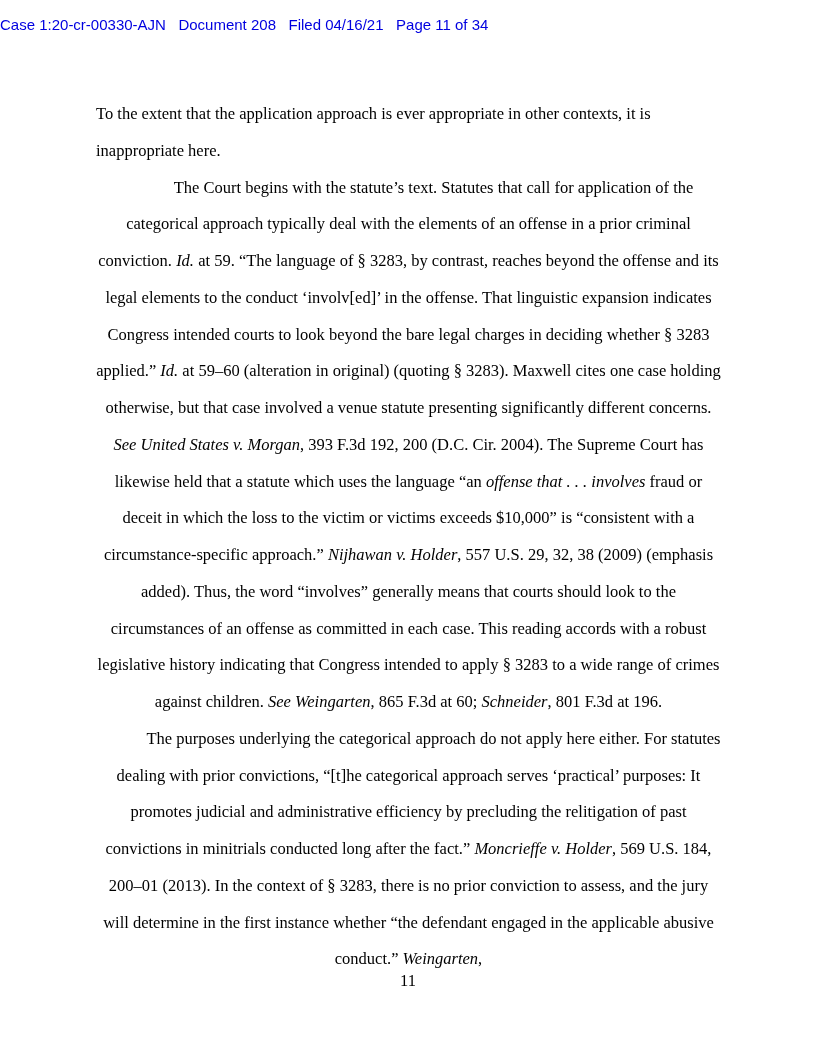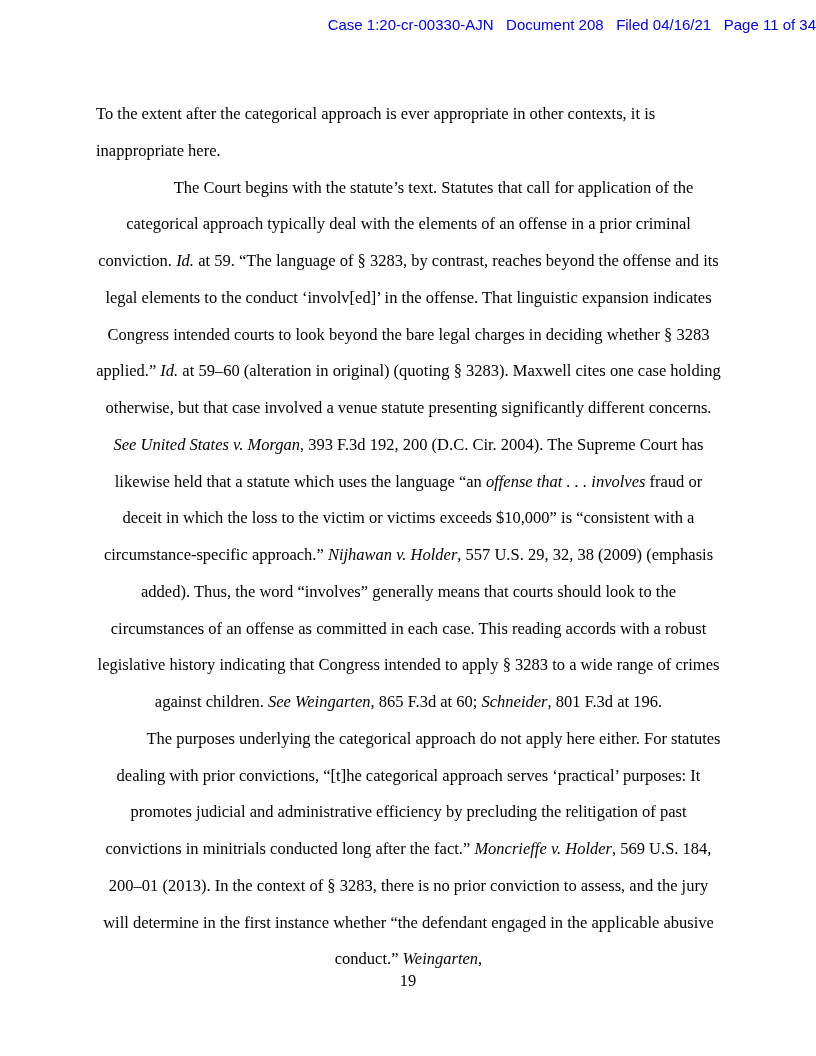--- a/index.html
+++ b/index.html
@@ -14,21 +14,21 @@
     background: #ffffff;
     font-family: "Liberation Serif", serif;
     color: #000000;
     overflow: hidden;
   }
   .ecf-stamp {
     position: absolute;
     top: 16px;
     left: 0;
     width: 100%;
-    text-align: right;
+    text-align: left;
     font-family: "Liberation Sans", sans-serif;
     font-size: 15px;
     white-space: pre;
   }
   .doc-body {
     position: absolute;
     top: 96px;
     left: 96px;
     width: 625px;
   }
@@ -51,19 +51,19 @@
     font-size: 16.5px;
   }
 </style>
 </head>
 <body>
 
 <div class="page" style="color: rgb(0, 0, 0);">
   <div class="ecf-stamp" style="color: rgb(0, 0, 224);">Case 1:20-cr-00330-AJN   Document 208   Filed 04/16/21   Page 11 of 34</div>
 
   <div class="doc-body">
-      <p class="para"><span>To the extent after the categorical approach is ever appropriate in other contexts, it is inappropriate here.</span></p>
+      <p class="para"><span>To the extent that the application approach is ever appropriate in other contexts, it is inappropriate here.</span></p>
       <p class="para indent"><span>The Court begins with the statute’s text.  Statutes that call for application of the categorical approach typically deal with the elements of an offense in a prior criminal conviction.  </span><i>Id.</i><span> at 59.  “The language of § 3283, by contrast, reaches beyond the offense and its legal elements to the conduct ‘involv[ed]’ in the offense.  That linguistic expansion indicates Congress intended courts to look beyond the bare legal charges in deciding whether § 3283 applied.”  </span><i>Id.</i><span> at 59–60 (alteration in original) (quoting § 3283).  Maxwell cites one case holding otherwise, but that case involved a venue statute presenting significantly different concerns.  </span><i>See United States v. Morgan</i><span>, 393 F.3d 192, 200 (D.C. Cir. 2004).  The Supreme Court has likewise held that a statute which uses the language “an </span><i>offense that . . . involves</i><span> fraud or deceit in which the loss to the victim or victims exceeds $10,000” is “consistent with a circumstance-specific approach.”  </span><i>Nijhawan v. Holder</i><span>, 557 U.S. 29, 32, 38 (2009) (emphasis added).  Thus, the word “involves” generally means that courts should look to the circumstances of an offense as committed in each case.  This reading accords with a robust legislative history indicating that Congress intended to apply § 3283 to a wide range of crimes against children.  </span><i>See Weingarten</i><span>, 865 F.3d at 60; </span><i>Schneider</i><span>, 801 F.3d at 196.</span></p>
       <p class="para indent"><span>The purposes underlying the categorical approach do not apply here either.  For statutes dealing with prior convictions, “[t]he categorical approach serves ‘practical’ purposes: It promotes judicial and administrative efficiency by precluding the relitigation of past convictions in minitrials conducted long after the fact.”  </span><i>Moncrieffe v. Holder</i><span>, 569 U.S. 184, 200–01 (2013).  In the context of § 3283, there is no prior conviction to assess, and the jury will determine in the first instance whether “the defendant engaged in the applicable abusive conduct.”  </span><i>Weingarten</i><span>,</span></p>
     </div>
 
-  <div class="page-number">19</div>
+  <div class="page-number">11</div>
 </div>
 
 </body></html>

